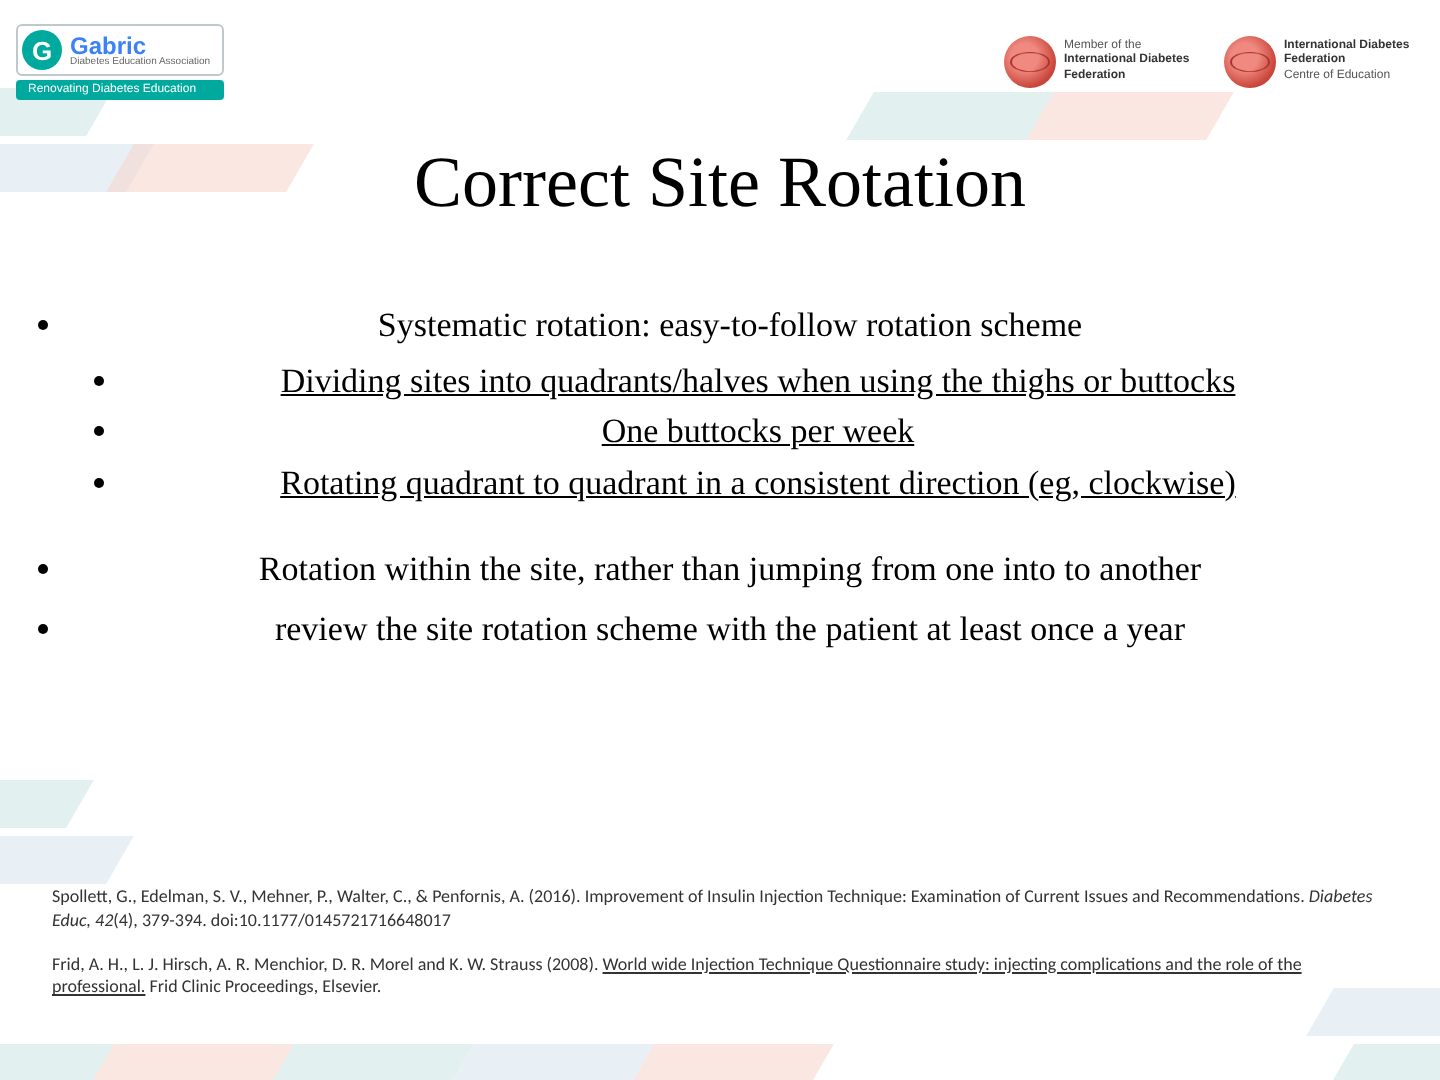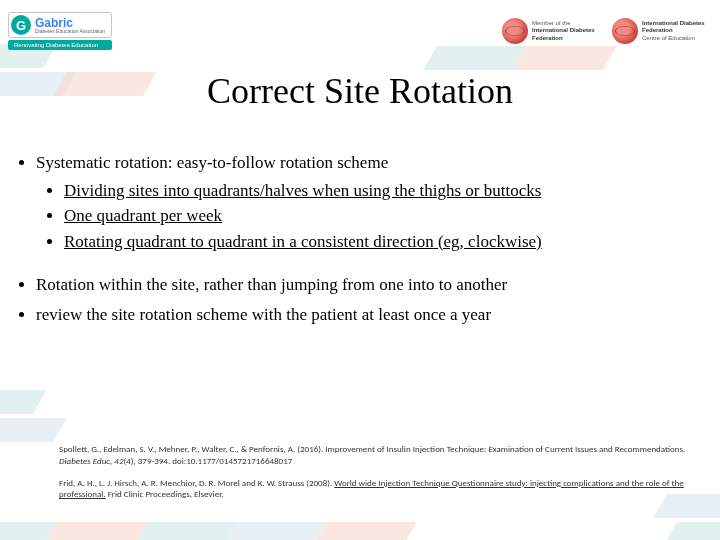--- a/index.html
+++ b/index.html
@@ -24,24 +24,24 @@
   .idf-globe { width: 26px; height: 26px; border-radius: 50%; background: radial-gradient(circle at 40% 40%, #f08a80 30%, #c9453a 70%); position: relative; }
   .idf-globe::before { content: ""; position: absolute; inset: 3px; border: 1px solid #a33; border-radius: 50%; transform: rotateX(60deg); }
   .idf-text { font: 6px Arial, sans-serif; color: #555; line-height: 1.2; max-width: 70px; }
   .idf-text strong { font-size: 6px; color: #333; display: block; }
 
   .title { position: absolute; top: 70px; left: 0; right: 0; text-align: center; font-size: 36px; font-weight: 400; color: #000; }
 
   .content { position: absolute; top: 150px; left: 26px; right: 26px; font-size: 17px; line-height: 1.5; color: #000; }
   .content ul { list-style: disc; padding-left: 10px; }
   .content ul ul { padding-left: 28px; margin-top: 2px; text-decoration: underline; }
-  .content > ul > li { margin-bottom: 4px; }
+  .content > ul > li { margin-bottom: 4px; text-align: center; }
   .content .gap { height: 14px; }
 
-  .refs { position: absolute; bottom: 30px; left: 26px; right: 26px; font: 9px "Calibri", Arial, sans-serif; color: #333; line-height: 1.3; margin-left: 33px; }
+  .refs { position: absolute; bottom: 30px; left: 26px; right: 26px; font: 9px "Calibri", Arial, sans-serif; color: #333; line-height: 1.3; }
   .refs p { margin-bottom: 10px; }
   .refs em { font-style: italic; }
   .refs u { text-decoration: underline; }
 </style>
 </head>
 <body>
 
 <div class="bg-stripe s1" style="top:44px; left:-40px;"></div>
 <div class="bg-stripe s3" style="top:72px; left:-20px;"></div>
 <div class="bg-stripe s2" style="top:72px; left:60px;"></div>
@@ -87,21 +87,21 @@
 </div>
 
 <h1 class="title">Correct Site Rotation</h1>
 
 <div class="content">
   <ul>
     <li>
       <span>Systematic rotation: easy-to-follow rotation scheme</span>
       <ul>
         <li>Dividing sites into quadrants/halves when using the thighs or buttocks</li>
-        <li>One quadrant per week</li>
+        <li>One buttocks per week</li>
         <li>Rotating quadrant to quadrant in a consistent direction (eg, clockwise)</li>
       </ul>
     </li>
   </ul>
   <div class="gap"></div>
   <ul>
     <li>Rotation within the site, rather than jumping from one into to another</li>
     <li>review the site rotation scheme with the patient at least once a year</li>
   </ul>
 </div>

